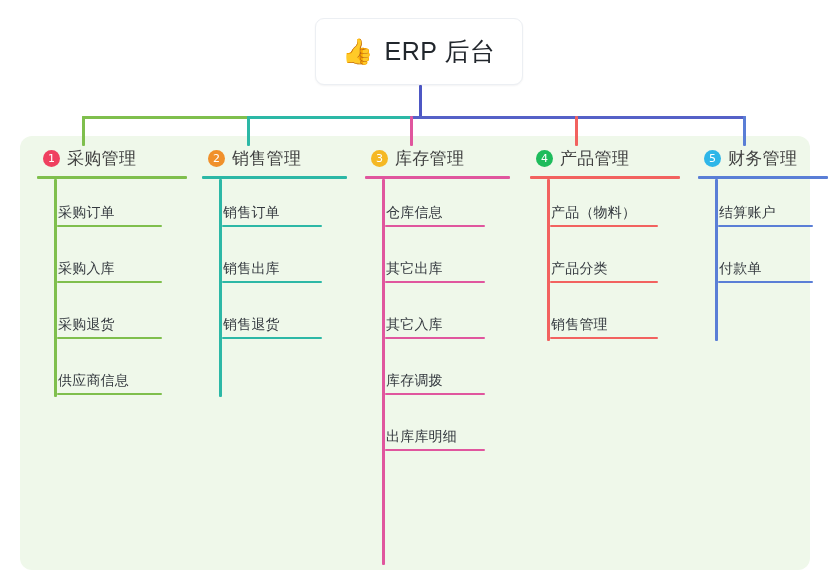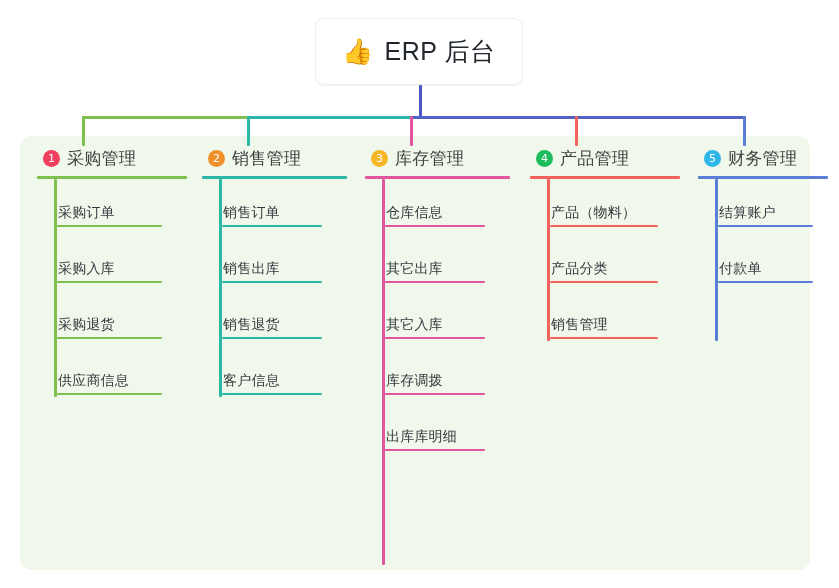--- a/index.html
+++ b/index.html
@@ -120,24 +120,20 @@
             <div class="item-rule" style="width: 100px; background: rgb(44, 184, 166);"></div>
           </div>
           <div class="item">
             <span class="item-label">销售出库</span>
             <div class="item-rule" style="width: 100px; background: rgb(44, 184, 166);"></div>
           </div>
           <div class="item">
             <span class="item-label">销售退货</span>
             <div class="item-rule" style="width: 100px; background: rgb(44, 184, 166);"></div>
           </div>
-          <div class="item">
-            <span class="item-label">客户信息</span>
-            <div class="item-rule" style="width: 100px; background: rgb(44, 184, 166);"></div>
-          </div>
         </div>
       </div>
       <div class="col" style="left: 365px; top: 146px;">
         <div class="col-head">
           <span class="badge" style="background: rgb(245, 184, 36);">3</span>
           <span class="col-title">库存管理</span>
         </div>
         <div class="head-rule" style="width: 145px; background: rgb(224, 86, 158);"></div>
         <div class="items">
           <div class="spine" style="background: rgb(224, 86, 158); height: 386px;"></div>

